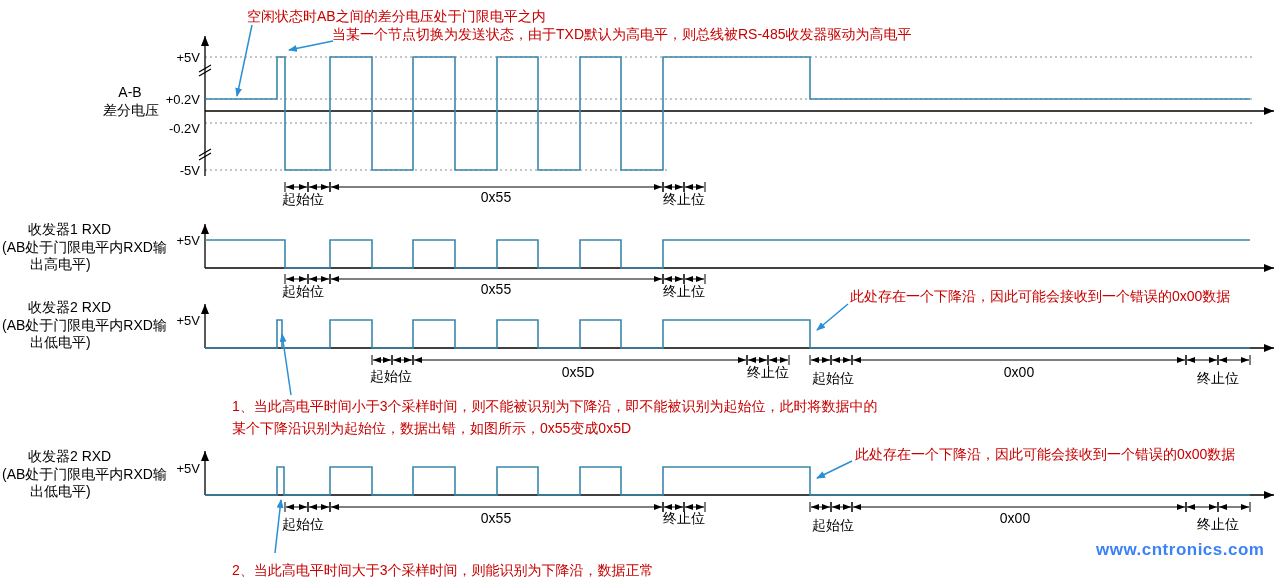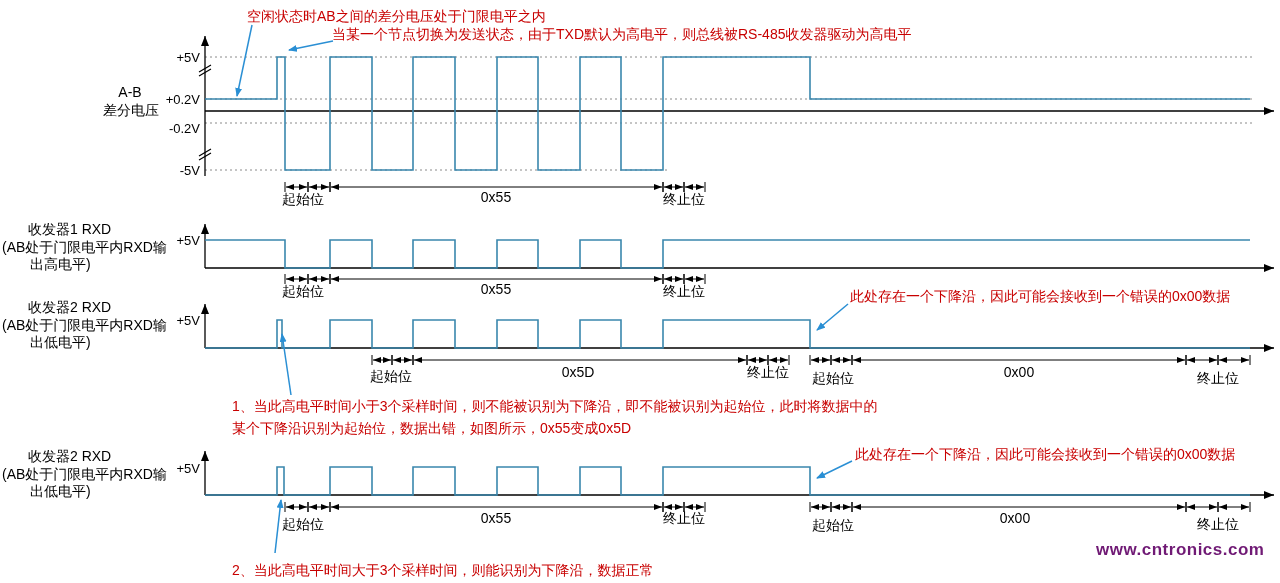--- a/index.html
+++ b/index.html
@@ -181,14 +181,14 @@
         <text x="232" y="575" text-anchor="start" fill="#c80000" font-size="14">2、当此高电平时间大于3个采样时间，则能识别为下降沿，数据正常</text>
         <line x1="252" y1="25" x2="237" y2="96" stroke="#2a8fd4" stroke-width="1.5" marker-end="url(#arrBlue)"></line>
         <line x1="333" y1="41" x2="289" y2="50" stroke="#2a8fd4" stroke-width="1.5" marker-end="url(#arrBlue)"></line>
         <line x1="848" y1="304" x2="817" y2="330" stroke="#2a8fd4" stroke-width="1.5" marker-end="url(#arrBlue)"></line>
         <line x1="291" y1="395" x2="282" y2="334" stroke="#2a8fd4" stroke-width="1.5" marker-end="url(#arrBlue)"></line>
         <line x1="852" y1="461" x2="817" y2="478" stroke="#2a8fd4" stroke-width="1.5" marker-end="url(#arrBlue)"></line>
         <line x1="275" y1="553" x2="281" y2="500" stroke="#2a8fd4" stroke-width="1.5" marker-end="url(#arrBlue)"></line>
       </g>
   </svg>
 
-  <div id="watermark" style="color: #701a75;">www.cntronics.com</div>
+  <div id="watermark" style="color: #3b82f6;">www.cntronics.com</div>
 </div>
 
 </body></html>

